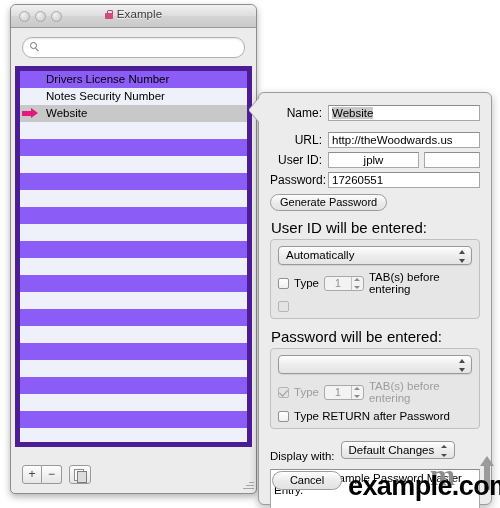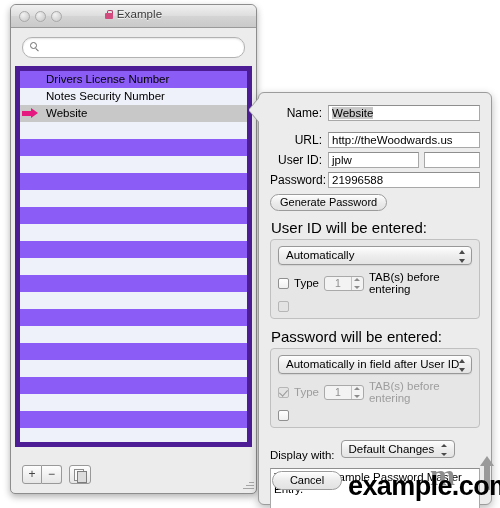--- a/index.html
+++ b/index.html
@@ -164,21 +164,21 @@
   }
   .txt{
     flex:1;height:16px;box-sizing:border-box;
     background:#fff;border:1px solid #a8a8a8;border-top-color:#8e8e8e;
     font-size:11.5px;line-height:14px;padding:0 3px;color:#000;
     white-space:nowrap;overflow:hidden;
   }
   .txt .sel-text{background:#c9c9c9;}
   #row-name{margin-bottom:11px;}
   #row-userid{gap:0;}
-  #userid-field{flex:0 0 91px;}
+  #userid-field{flex:0 0 91px;text-align:center;}
   #userid-extra{flex:1;margin-left:5px;height:16px;box-sizing:border-box;
     background:#fff;border:1px solid #a8a8a8;border-top-color:#8e8e8e;}
 
   .push-btn{
     display:inline-block;height:17px;line-height:15px;padding:0 9px;
     box-sizing:border-box;
     background:linear-gradient(to bottom,#fefefe,#ebebeb 52%,#e2e2e2);
     border:1px solid #9b9b9b;border-radius:9px;
     font-size:11px;color:#000;text-align:center;
     box-shadow:0 1px 0 rgba(255,255,255,0.6) inset;
@@ -392,21 +392,21 @@
     </div>
 
     <div class="fld-row" id="row-userid">
       <span class="fld-label" style="width:52px">User ID:</span>
       <span class="txt" id="userid-field">jplw</span>
       <span id="userid-extra"></span>
     </div>
 
     <div class="fld-row">
       <span class="fld-label" style="width:52px">Password:</span>
-      <span class="txt">21996588</span>
+      <span class="txt">17260551</span>
     </div>
 
     <div class="push-btn" id="generate-password-button">Generate Password</div>
 
     <div class="section-title">User ID will be entered:</div>
     <div class="group-box">
       <div class="combo">
         <span>Automatically</span>
         <span class="stepper">
             <span class="up"></span>
@@ -427,41 +427,41 @@
         <span>TAB(s) before entering</span>
       </div>
       <div class="chk-row">
         <span class="chk dim"></span>
       </div>
     </div>
 
     <div class="section-title">Password will be entered:</div>
     <div class="group-box">
       <div class="combo">
-        <span>Automatically in field after User ID</span>
         <span class="stepper">
             <span class="up"></span>
             <span class="dn"></span>
           </span>
       </div>
       <div class="chk-row">
         <span class="chk dim on"></span>
         <span class="dim-text">Type</span>
         <span class="num-stepper">
           <span class="val">1</span>
           <span class="divider"></span>
           <span class="arrows">
               <span class="up"></span>
               <span class="dn"></span>
             </span>
         </span>
         <span class="dim-text">TAB(s) before entering</span>
       </div>
       <div class="chk-row">
         <span class="chk"></span>
+        <span>Type RETURN after Password</span>
       </div>
     </div>
 
     <div id="display-row">
       <span class="lbl">Display with:</span>
       <span class="pop-btn">
         <span>Default Changes</span>
         <span class="stepper">
             <span class="up"></span>
             <span class="dn"></span>

